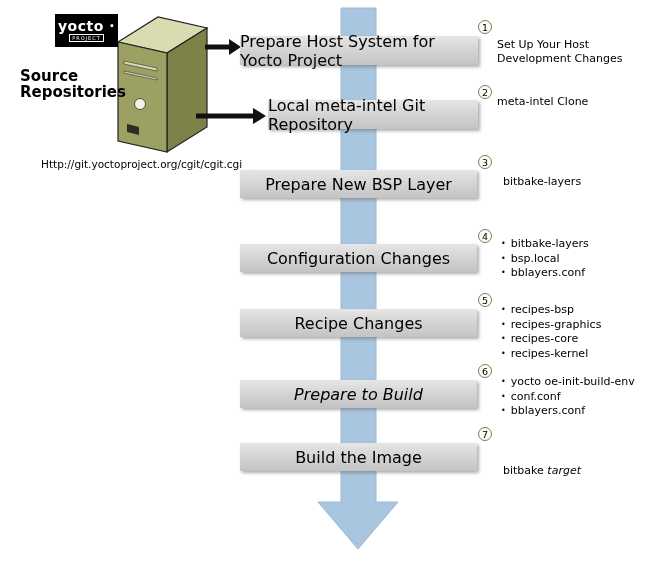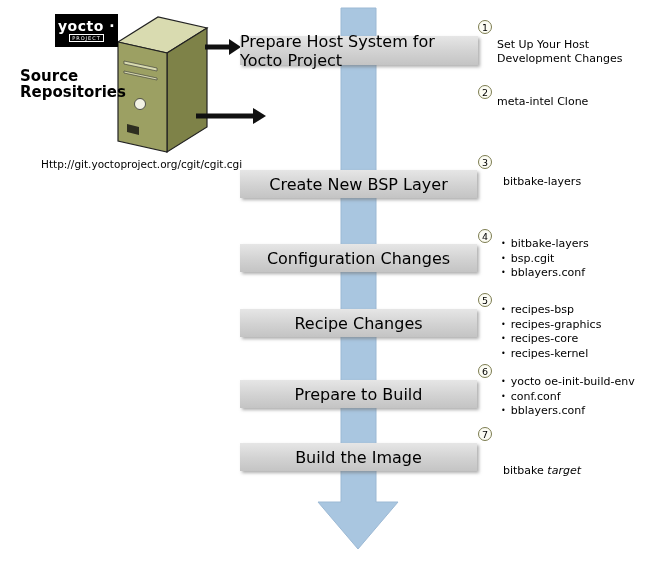--- a/index.html
+++ b/index.html
@@ -24,21 +24,21 @@
     background:linear-gradient(180deg,#e6e6e6 0%,#d2d2d2 55%,#c4c4c4 100%);
     box-shadow:2px 2px 3px rgba(110,110,110,0.55);
     display:flex; align-items:center; justify-content:center;
     font-size:16px; color:#000; }
 
   .s1-box { left:240px; top:36px;  width:238px; height:29px; }
   .s2-box { left:268px; top:100px; width:210px; height:29px; }
   .s3-box { left:240px; top:170px; width:237px; height:28px; }
   .s4-box { left:240px; top:244px; width:237px; height:28px; }
   .s5-box { left:240px; top:309px; width:237px; height:28px; }
-  .s6-box { left:240px; top:380px; width:237px; height:28px; }
+  .s6-box { left:240px; top:380px; width:237px; height:28px;font-style:italic; }
   .s7-box { left:240px; top:443px; width:237px; height:28px; }
 
   
   .num { position:absolute; z-index:3; width:14px; height:14px; border-radius:50%;
     border:1px solid #7c7c50; background:#fcfcf4; color:#000;
     font-size:9.5px; display:flex; align-items:center; justify-content:center; }
   .n1 { left:478px; top:20px; }
   .n2 { left:478px; top:85px; }
   .n3 { left:478px; top:155px; }
   .n4 { left:478px; top:229px; }
@@ -93,21 +93,22 @@
   <div class="yocto-logo">
     <div class="yocto-word">yocto ·</div>
     <div class="yocto-sub">PROJECT</div>
   </div>
 
   <div class="src-label">Source
 Repositories</div>
   <div class="src-url">Http://git.yoctoproject.org/cgit/cgit.cgi</div>
 
   <div class="box s1-box">Prepare Host System for Yocto Project</div>
-  <div class="box s3-box">Create New BSP Layer</div>
+  <div class="box s2-box">Local meta-intel Git Repository</div>
+  <div class="box s3-box">Prepare New BSP Layer</div>
   <div class="box s4-box">Configuration Changes</div>
   <div class="box s5-box">Recipe Changes</div>
   <div class="box s6-box">Prepare to Build</div>
   <div class="box s7-box">Build the Image</div>
 
   <div class="num n1">1</div>
   <div class="num n2">2</div>
   <div class="num n3">3</div>
   <div class="num n4">4</div>
   <div class="num n5">5</div>
@@ -119,21 +120,21 @@
   <div class="note note2">meta-intel Clone</div>
   <div class="note note3">bitbake-layers</div>
 
   <div class="bullets b4">
     <div class="bullet-line">
         <span class="bullet-dot">•</span>
         <span>bitbake-layers</span>
       </div>
     <div class="bullet-line">
         <span class="bullet-dot">•</span>
-        <span>bsp.cgit</span>
+        <span>bsp.local</span>
       </div>
     <div class="bullet-line">
         <span class="bullet-dot">•</span>
         <span>bblayers.conf</span>
       </div>
   </div>
 
   <div class="bullets b5">
     <div class="bullet-line">
         <span class="bullet-dot">•</span>

